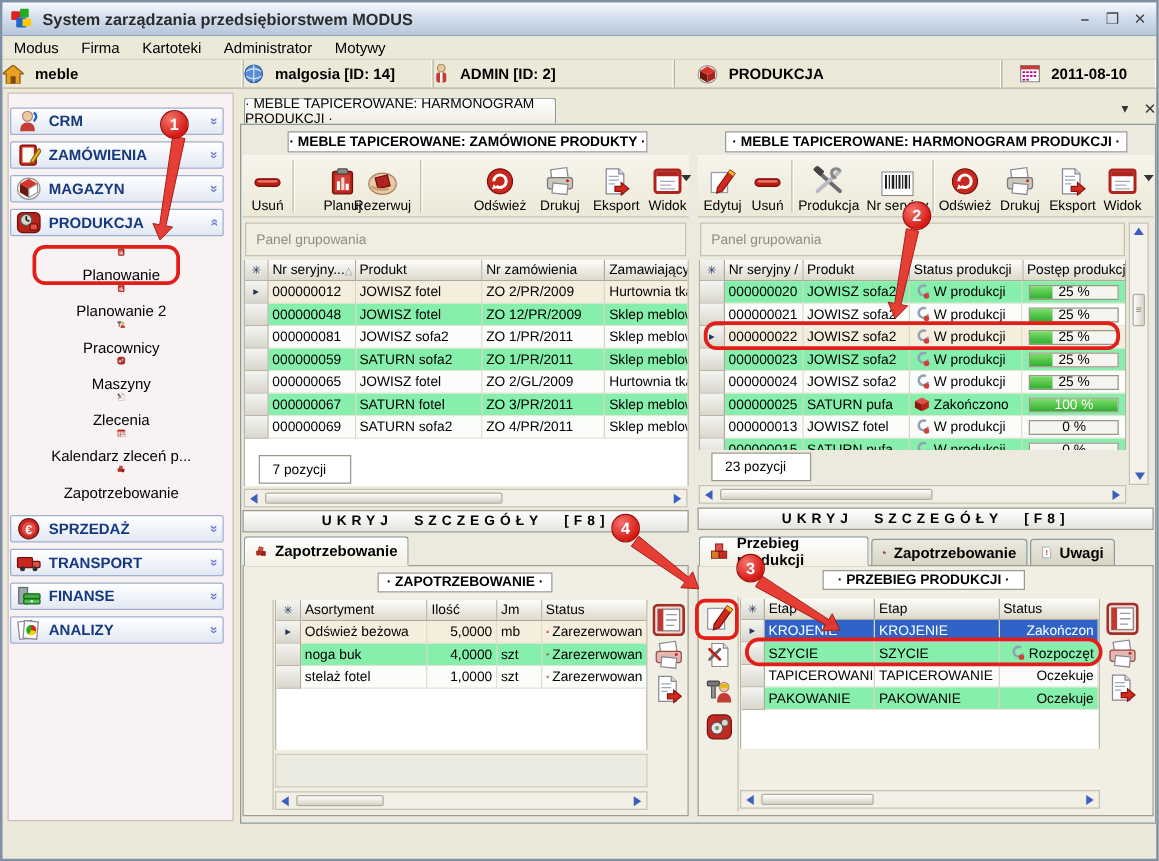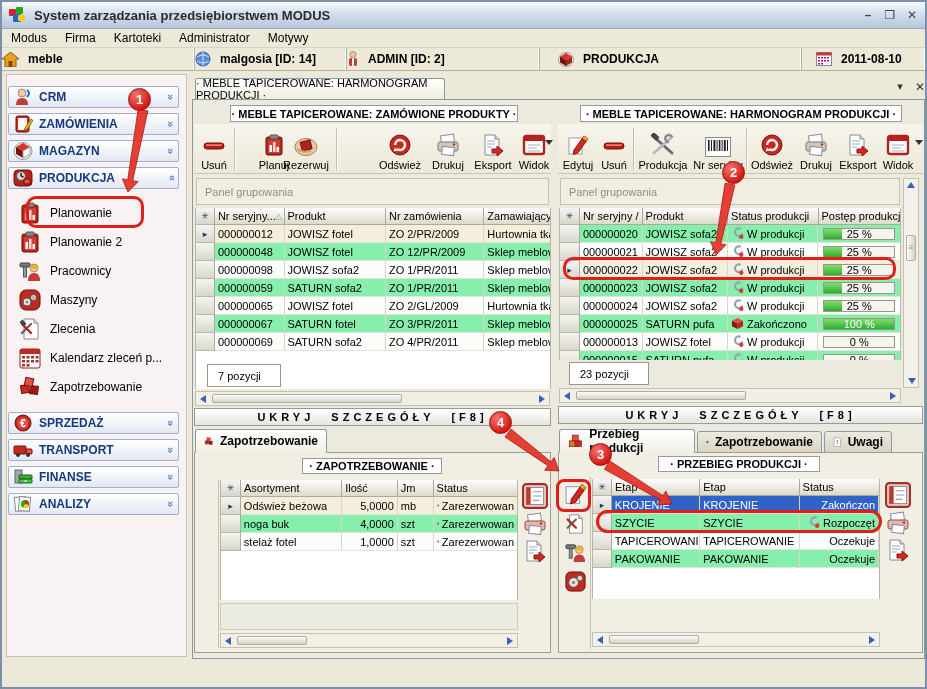--- a/index.html
+++ b/index.html
@@ -21,21 +21,21 @@
   .infobar{left:0;top:46px;width:923px;height:23px;background:#ece9d8;border-bottom:1px solid #b5b2a1;display:flex;}
   .infocell{display:flex;align-items:center;gap:9px;font-weight:bold;font-size:12px;
             border-right:1px solid #b5b2a1;box-shadow:inset -1px 0 0 #fff;}
   
   .sidebar{left:4px;top:72px;width:181px;height:583px;background:#f8f2f2;border:1px solid #cbbcbc;}
   .sgroup{position:absolute;left:6px;width:171px;height:22px;background:linear-gradient(#ffffff,#e2e8f3);
           border:1px solid #9fafd0;border-radius:2px;display:flex;align-items:center;padding:0 4px;}
   .sgroup .lbl{font-weight:bold;font-size:12px;color:#16387f;margin-left:6px;flex:1;}
   .chev{color:#6b86c8;font-weight:bold;font-size:11px;transform:rotate(90deg);}
   .chev.up{transform:rotate(-90deg);}
-  .sitem{position:absolute;left:16px;width:158px;height:29px;display:flex;align-items:center;gap:8px;font-size:12px;}
+  .sitem{position:absolute;left:16px;width:158px;height:29px;display:flex;align-items:center;gap:8px;font-size:12px;flex-direction:column;}
   
   .tab-main{left:193px;top:76px;width:250px;height:21px;background:linear-gradient(#ffffff,#efece0);
             border:1px solid #8b9b9c;border-bottom:none;border-radius:3px 3px 0 0;
             display:flex;align-items:center;justify-content:center;font-size:11px;}
   .content{left:190px;top:97px;width:733px;height:560px;background:#eceade;border:1px solid #8b9b9c;}
   .ptitle{height:17px;background:#fff;border:1px solid #999;display:flex;align-items:center;justify-content:center;
           font-weight:bold;font-size:11px;white-space:nowrap;overflow:hidden;}
   .toolbar{background:linear-gradient(#f7f5ec,#ece9d8);border-bottom:1px solid #c9c5b3;}
   .tbtn{position:absolute;top:2px;height:46px;display:flex;flex-direction:column;align-items:center;justify-content:flex-end;
         font-size:11px;gap:2px;padding-bottom:1px;}
@@ -434,21 +434,21 @@
     </div>
     <div class="trow">
       <div class="gut" style="width:19px;"></div>
       <div class="td rowg" style="width:70px;">000000048</div>
       <div class="td rowg" style="width:102px;">JOWISZ fotel</div>
       <div class="td rowg" style="width:99px;">ZO 12/PR/2009</div>
       <div class="td rowg" style="width:66px;border-right:none;">Sklep meblow</div>
     </div>
     <div class="trow">
       <div class="gut" style="width:19px;"></div>
-      <div class="td roww" style="width:70px;">000000098</div>
+      <div class="td roww" style="width:70px;">000000081</div>
       <div class="td roww" style="width:102px;">JOWISZ sofa2</div>
       <div class="td roww" style="width:99px;">ZO 1/PR/2011</div>
       <div class="td roww" style="width:66px;border-right:none;">Sklep meblow</div>
     </div>
     <div class="trow">
       <div class="gut" style="width:19px;"></div>
       <div class="td rowg" style="width:70px;">000000059</div>
       <div class="td rowg" style="width:102px;">SATURN sofa2</div>
       <div class="td rowg" style="width:99px;">ZO 1/PR/2011</div>
       <div class="td rowg" style="width:66px;border-right:none;">Sklep meblow</div>

